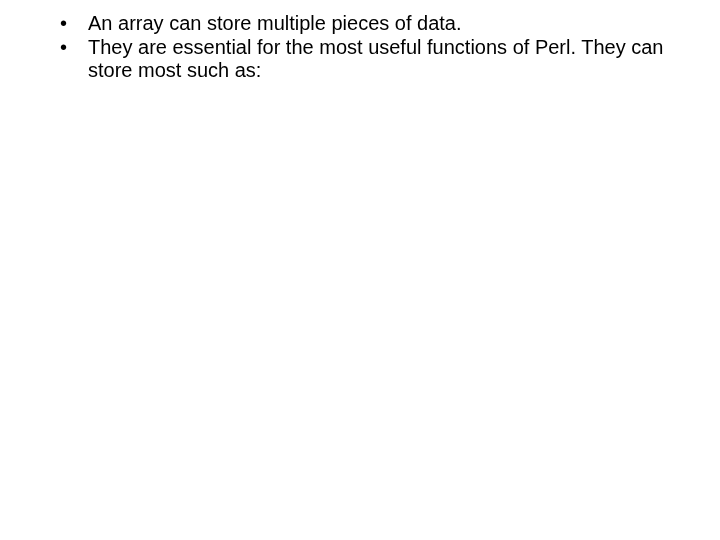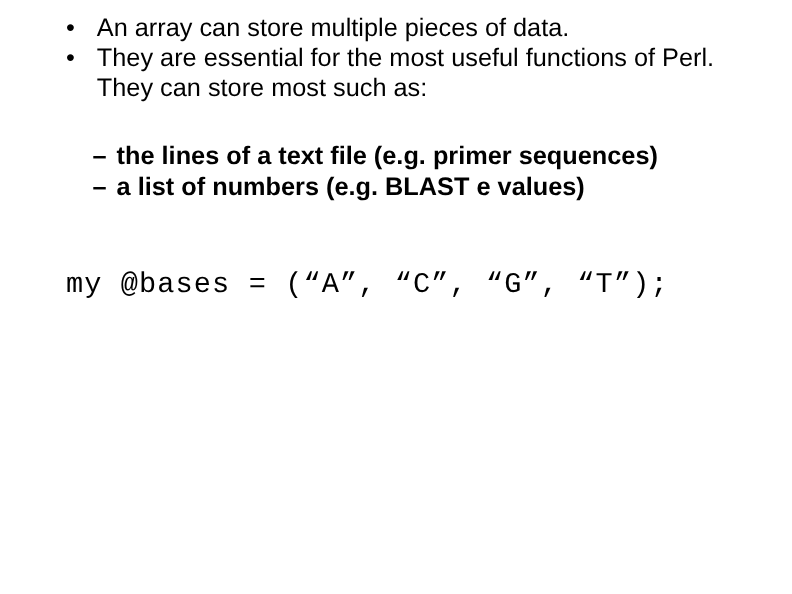--- a/index.html
+++ b/index.html
@@ -22,21 +22,21 @@
     font-family: "Times New Roman", Times, serif;
     font-size: 40px;
     color: #2a1a8a;
     margin: 0 0 16px 0;
     font-weight: normal;
   }
   ul.level1 {
     list-style: none;
     margin: 0;
     padding: 0 0 0 12px;
-    font-size: 23px;
+    font-size: 20px;
     line-height: 1.18;
   }
   ul.level1 > li {
     position: relative;
     padding-left: 28px;
     margin: 0;
   }
   ul.level1 > li::before {
     content: "•";
     position: absolute;
@@ -81,29 +81,20 @@
     <li>
       <span>An array can store multiple pieces of data.</span>
     </li>
     <li>
       <span>They are essential for the most useful functions of Perl. They can store most such as:</span>
     </li>
   </ul>
 
   <div class="gap-lg"></div>
 
-  <ul class="level2">
-    <li>
-      <span>the lines of a text file (e.g. primer sequences)</span>
-    </li>
-    <li>
-      <span>a list of numbers (e.g. BLAST e values)</span>
-    </li>
-  </ul>
 
   <div class="gap-lg"></div>
 
 
   <div class="gap-md"></div>
 
-  <div class="code-line">my @bases = (“A”, “C”, “G”, “T”);</div>
 
 </div>
 
 </body></html>

